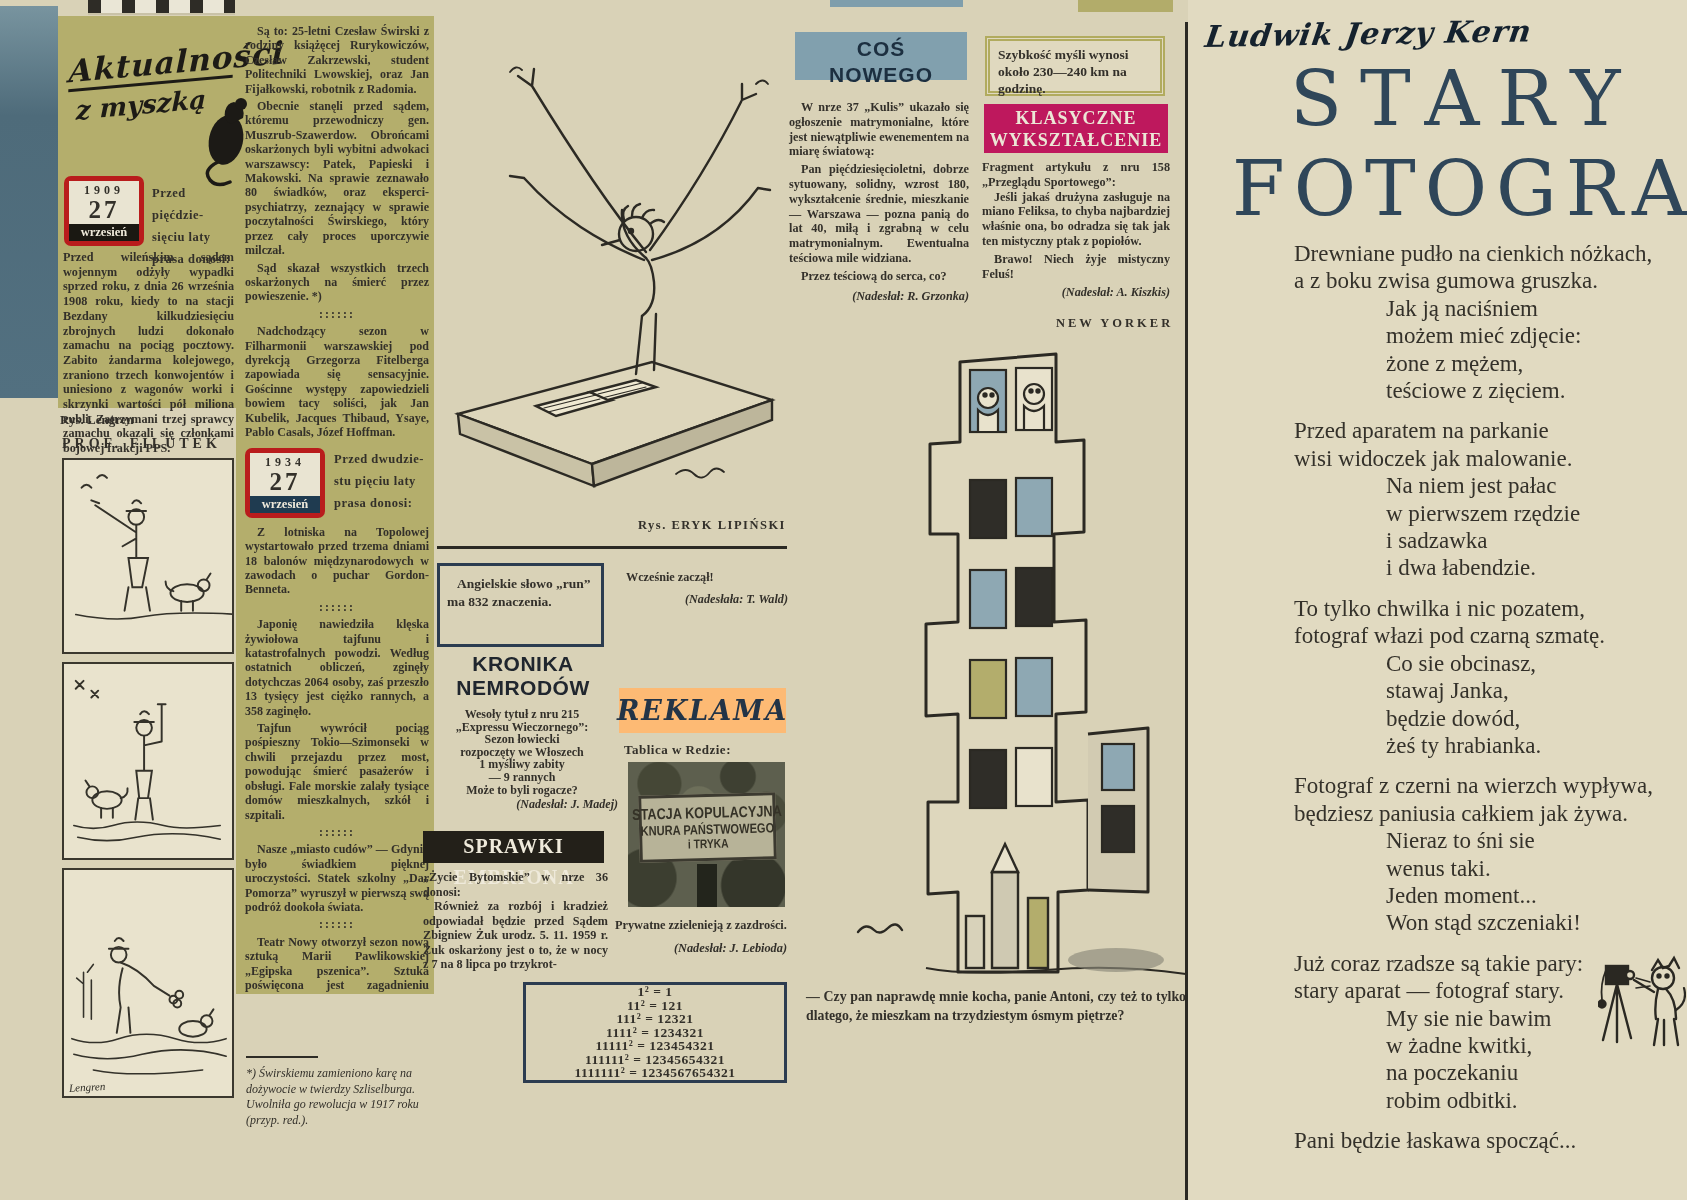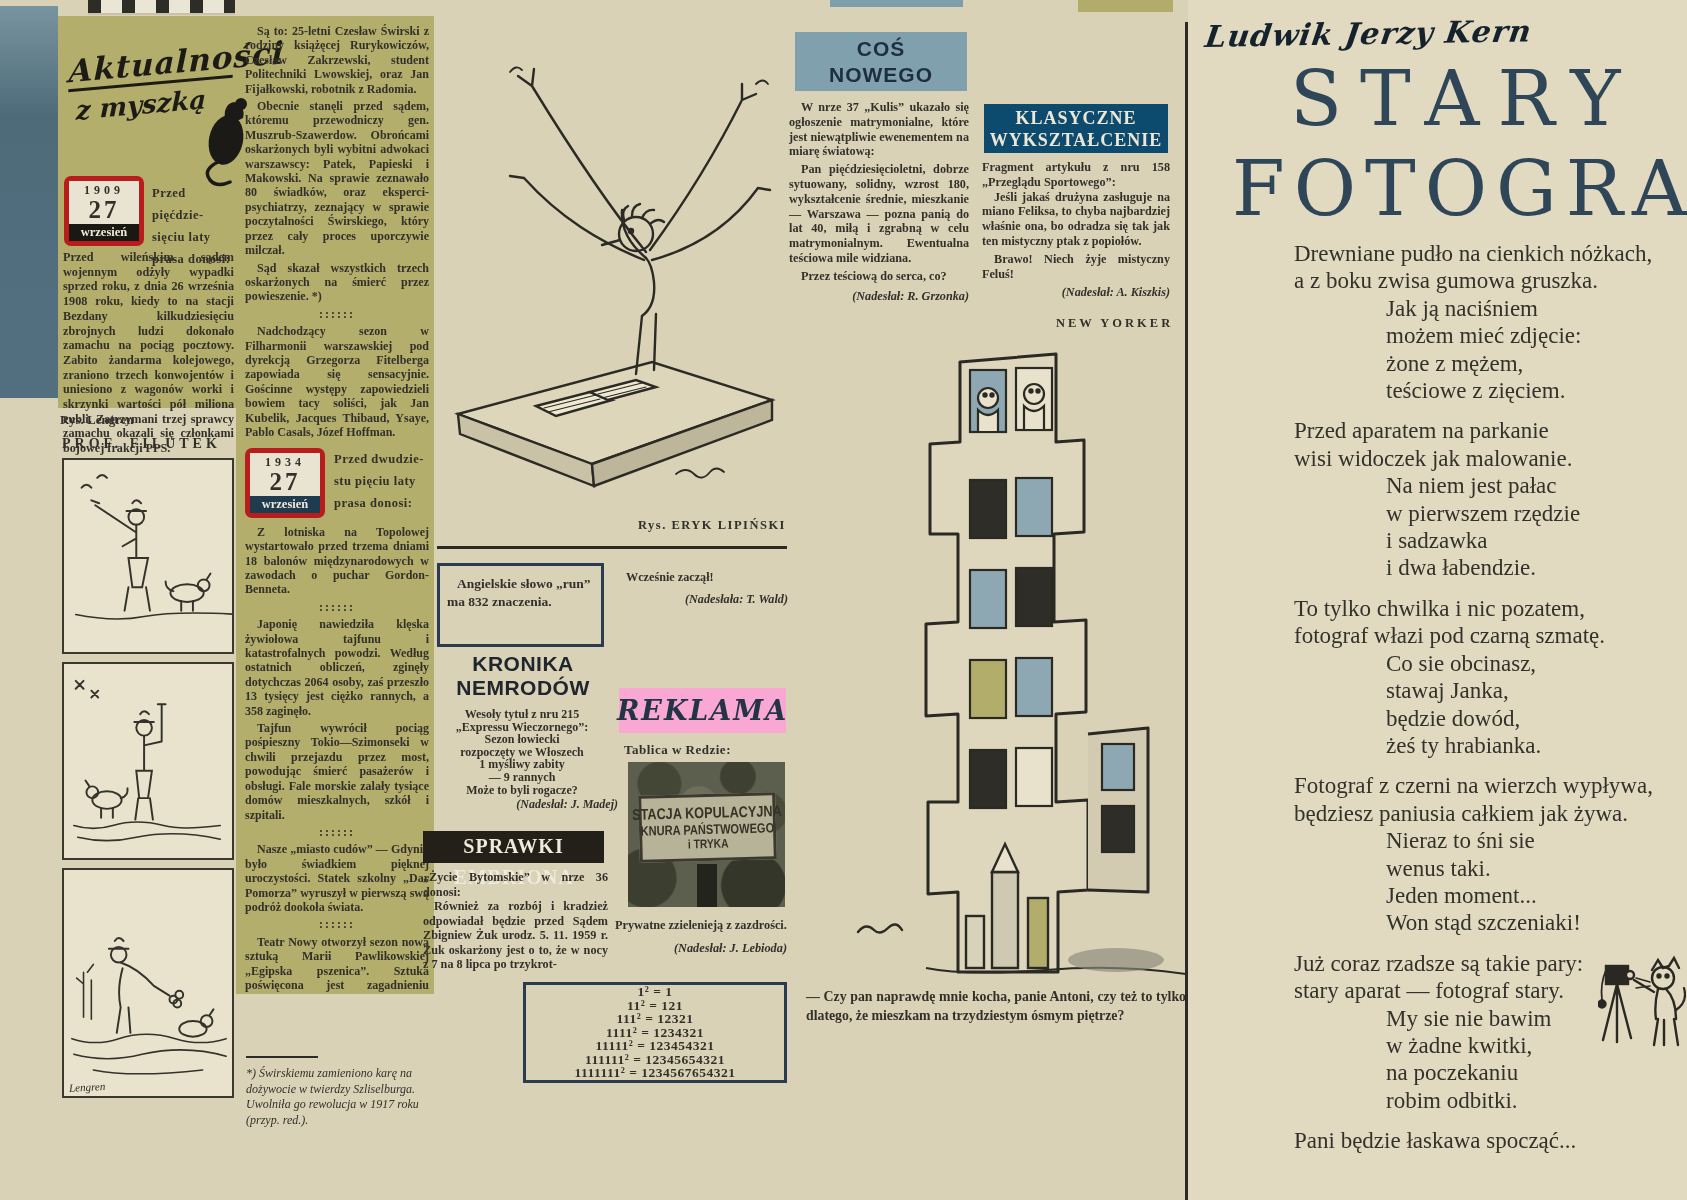--- a/index.html
+++ b/index.html
@@ -83,21 +83,21 @@
   .credit { font-style:italic; font-weight:bold; }
   .sprawki-banner { left:423px; top:831px; width:181px; height:32px; background:#232019;
     color:#efeadb; text-align:center; font-weight:bold; font-size:20px; line-height:31px; letter-spacing:1px; }
   .sprawki-body { left:423px; top:870px; width:185px; font-size:12.2px; line-height:14.5px; font-weight:bold; }
   .sprawki-body p { text-indent:11px; }
 
   .col3b { left:612px; top:565px; width:176px; font-size:12.2px; line-height:15px; font-weight:bold; }
   .col3b .x { text-indent:14px; margin-top:5px; }
   .col3b .credit { display:block; text-align:right; margin-top:7px; }
 
-  .reklama-band { left:619px; top:688px; width:167px; height:45px; background:#f9a8d4;
+  .reklama-band { left:619px; top:688px; width:167px; height:45px; background:#fdba74;
     display:flex; align-items:center; justify-content:center;
     font-family:"DejaVu Serif",serif; font-weight:bold; font-style:italic;
     font-size:27px; color:#233447; letter-spacing:2px; }
   .tablica { left:624px; top:742px; width:160px; font-weight:bold; font-size:13px; letter-spacing:0.5px; }
   .photo { left:628px; top:762px; width:157px; height:145px; background:#5d5f4e; overflow:hidden;
     background-image:radial-gradient(circle at 20% 15%,#454736 0 12%,transparent 13%),
       radial-gradient(circle at 70% 10%,#3e4032 0 10%,transparent 11%),
       radial-gradient(circle at 45% 30%,#6d6f5a 0 14%,transparent 15%),
       radial-gradient(circle at 88% 35%,#4a4c3b 0 12%,transparent 13%),
       radial-gradient(circle at 12% 80%,#3c3e30 0 16%,transparent 17%),
@@ -110,29 +110,29 @@
   .sign .sl1 { font-size:15.5px; } .sign .sl2 { font-size:13.5px; } .sign .sl3 { font-size:12.5px; }
   .signpost { position:absolute; left:44%; top:70%; width:13%; height:30%; background:#23251c; }
   .prywatne { left:615px; top:918px; width:172px; font-size:12.3px; line-height:15px; font-weight:bold; }
   .prywatne .credit { display:block; text-align:right; margin-top:8px; }
 
   .math-box { left:523px; top:982px; width:264px; height:101px; border:3.5px solid #2c3c50;
     display:flex; flex-direction:column; justify-content:center; text-align:center;
     font-size:13.5px; line-height:13.6px; font-weight:bold; letter-spacing:0.5px; }
 
   
-  .cos-header { left:795px; top:32px; width:172px; height:59px; background:#81a0ae;
+  .cos-header { left:795px; top:32px; width:172px; height:48px; background:#81a0ae;
     color:#1c2f40; text-align:center; font-family:"Liberation Sans",sans-serif;
     font-weight:bold; font-size:21px; line-height:26px; padding-top:4px; letter-spacing:1px; }
   .col4-body { left:789px; top:100px; width:180px; font-size:12.2px; line-height:14.8px; font-weight:bold; }
   .col4-body p { text-indent:12px; margin-bottom:3px; }
   .col4-body .credit { text-align:right; text-indent:0; margin-top:5px; }
   .szybkosc { left:985px; top:36px; width:180px; height:60px; border:5px double #b1ab5e;
     background:#e0d9bf; padding:5px 8px 0; font-weight:bold; font-size:13.5px; line-height:17px; }
-  .klasyczne-banner { left:984px; top:104px; width:184px; height:49px; background:#0c4a6e;
+  .klasyczne-banner { left:984px; top:104px; width:184px; height:49px; background:#be185d;
     color:#ece7d6; text-align:center; font-weight:bold; font-size:18px; line-height:22px;
     letter-spacing:1px; padding-top:3px; }
   .col4b-body { left:982px; top:160px; width:188px; font-size:12.2px; line-height:14.8px; font-weight:bold; }
   .col4b-body p { text-indent:12px; margin-bottom:3px; }
   .col4b-body .credit { text-align:right; text-indent:0; margin-top:4px; }
   .newyorker { left:1056px; top:316px; font-weight:bold; font-size:12.5px; letter-spacing:3px; }
   .cartoon { left:806px; top:332px; width:380px; height:650px; }
   .cartoon-caption { left:806px; top:988px; width:380px; font-weight:bold;
     font-size:13.8px; line-height:18.5px; text-align:justify; }
 
@@ -351,20 +351,21 @@
 
   <div class="abs cos-header lines">COŚ
 NOWEGO</div>
   <div class="abs col4-body just">
     <p>W nrze 37 „Kulis” ukazało się ogłoszenie matrymonialne, które jest niewątpliwie ewenementem na miarę światową:</p>
     <p>Pan pięćdziesięcioletni, dobrze sytuowany, solidny, wzrost 180, wykształcenie średnie, mieszkanie — Warszawa — pozna panią do lat 40, miłą i zgrabną w celu matrymonialnym. Ewentualna teściowa mile widziana.</p>
     <p>Przez teściową do serca, co?</p>
     <p class="credit">(Nadesłał: R. Grzonka)</p>
   </div>
 
+  <div class="abs szybkosc">Szybkość myśli wynosi około 230—240 km na godzinę.</div>
   <div class="abs klasyczne-banner lines">KLASYCZNE
 WYKSZTAŁCENIE</div>
   <div class="abs col4b-body just">
     <div>Fragment artykułu z nru 158 „Przeglądu Sportowego”:</div>
     <p>Jeśli jakaś drużyna zasługuje na miano Feliksa, to chyba najbardziej właśnie ona, bo odradza się tak jak ten mistyczny ptak z popiołów.</p>
     <p>Brawo! Niech żyje mistyczny Feluś!</p>
     <p class="credit">(Nadesłał: A. Kiszkis)</p>
   </div>
 
   <div class="abs newyorker">NEW YORKER</div>

